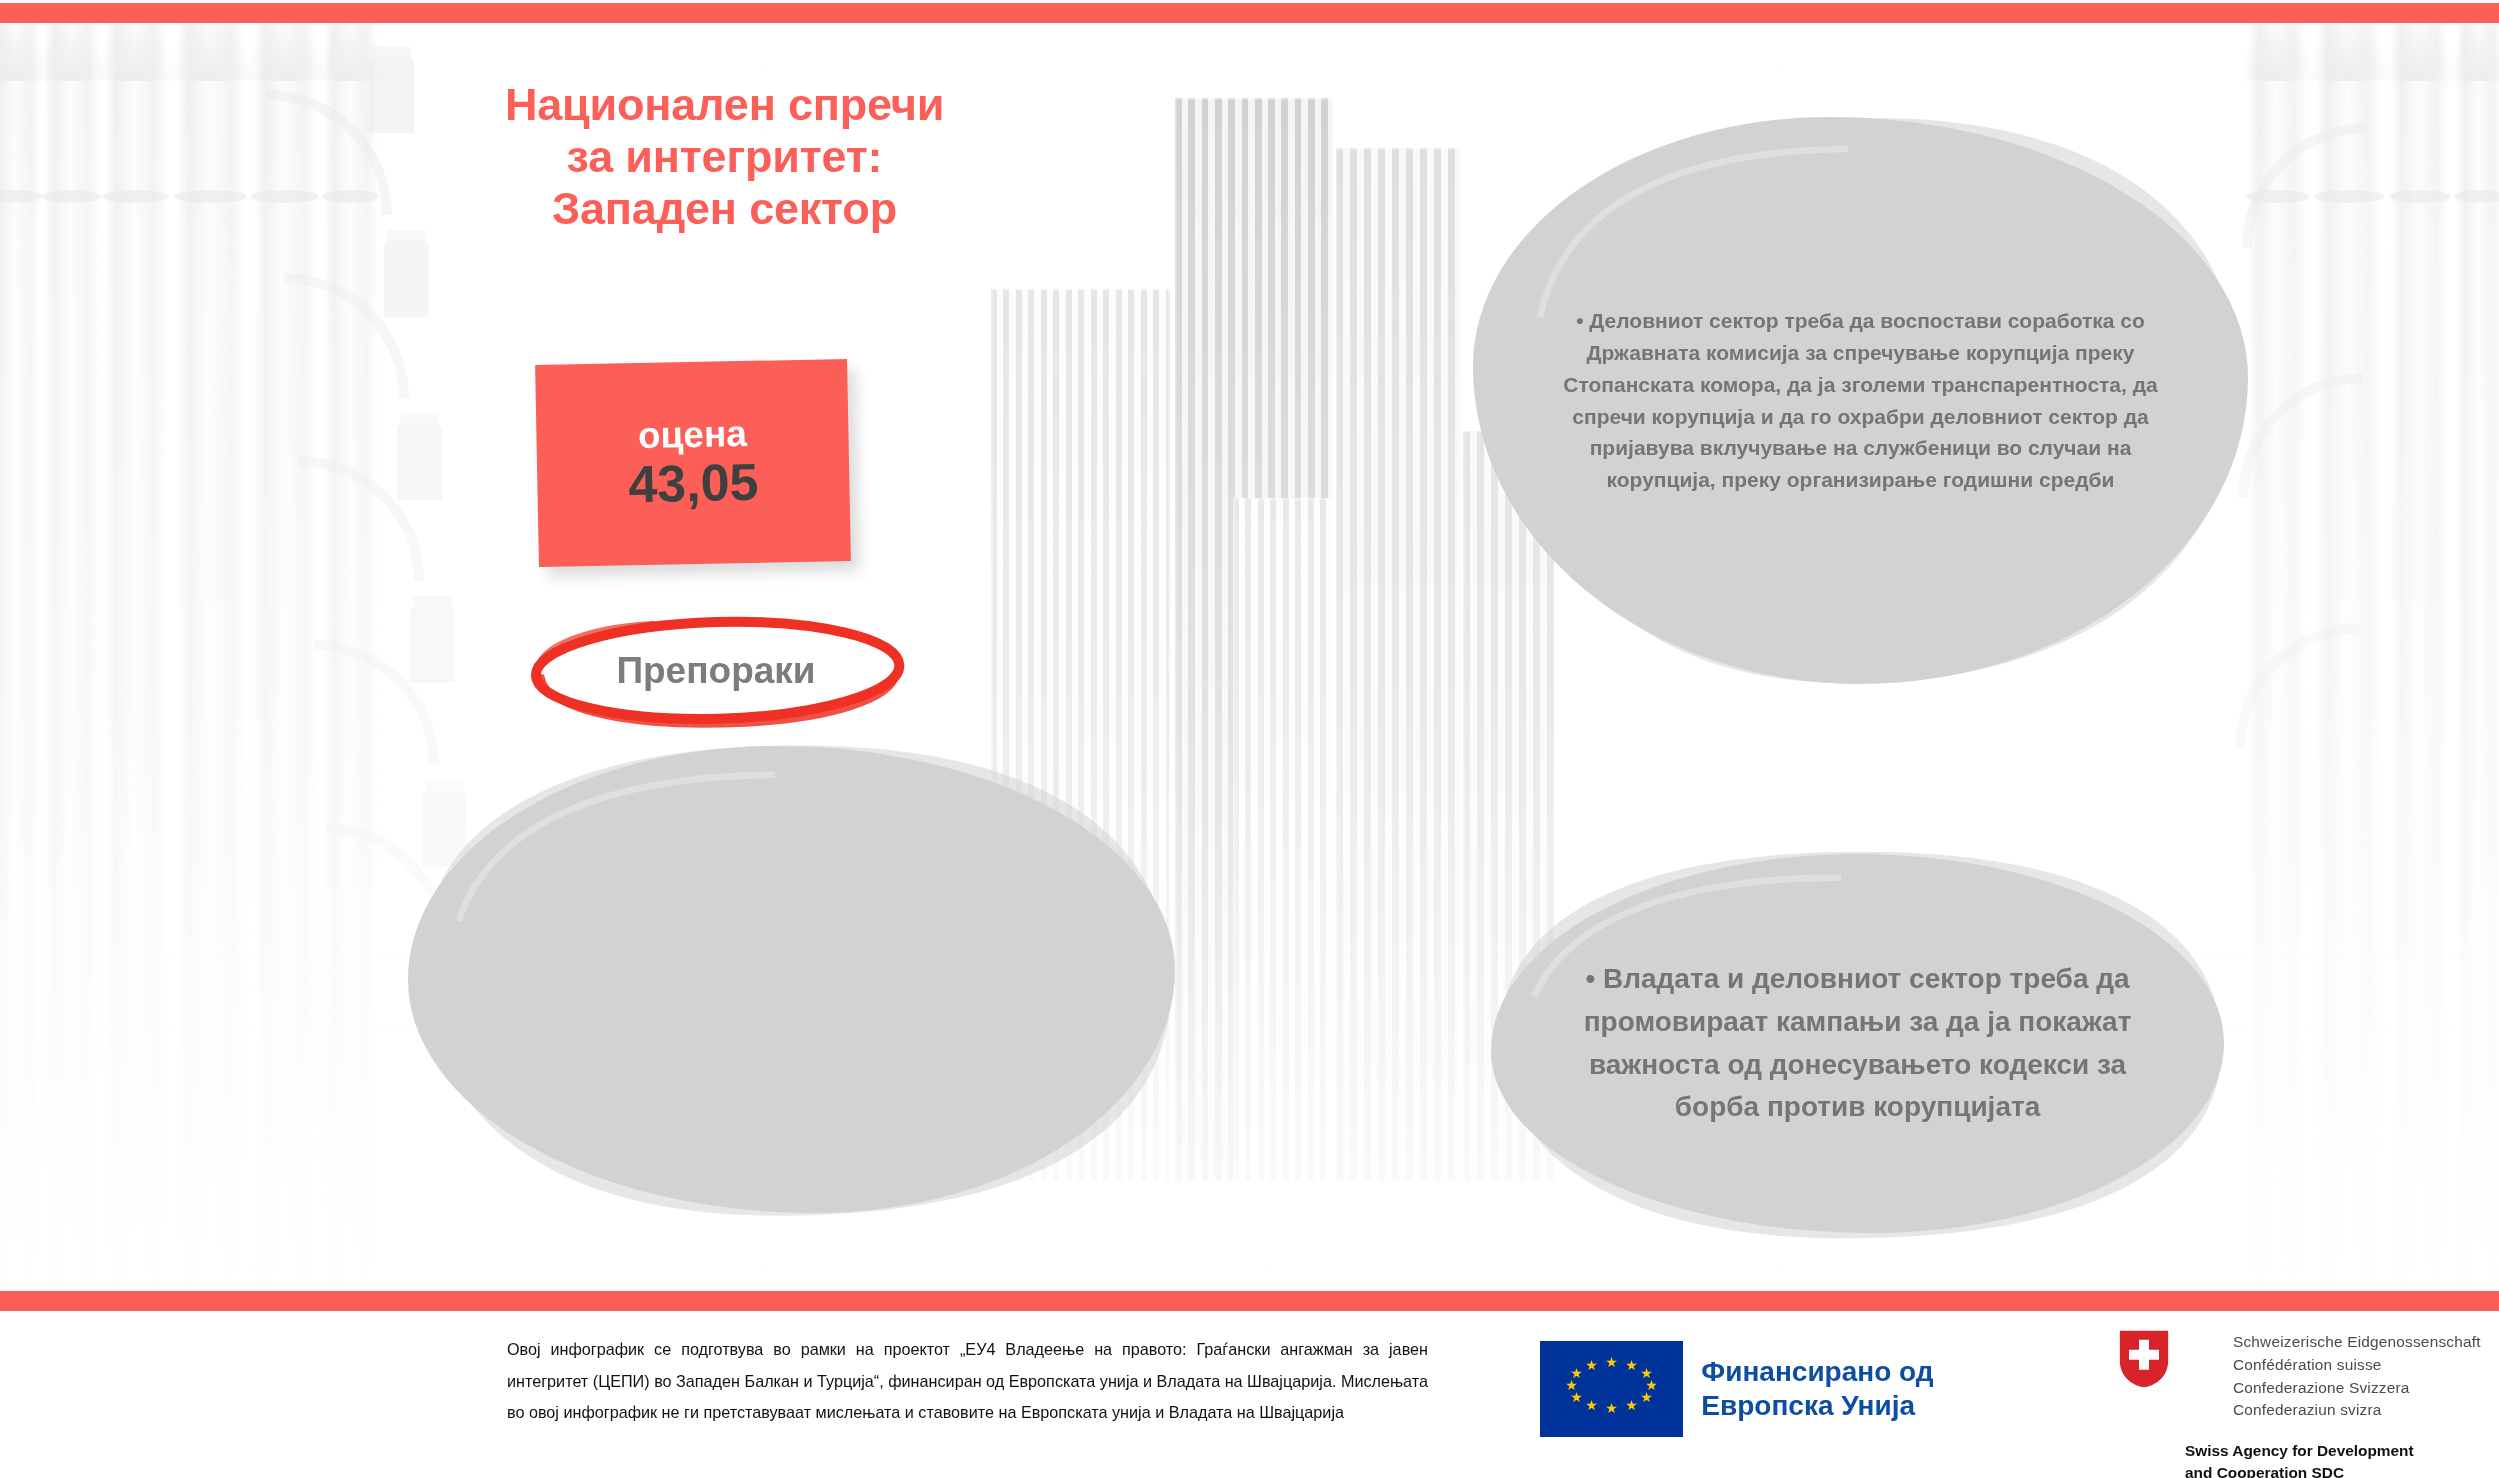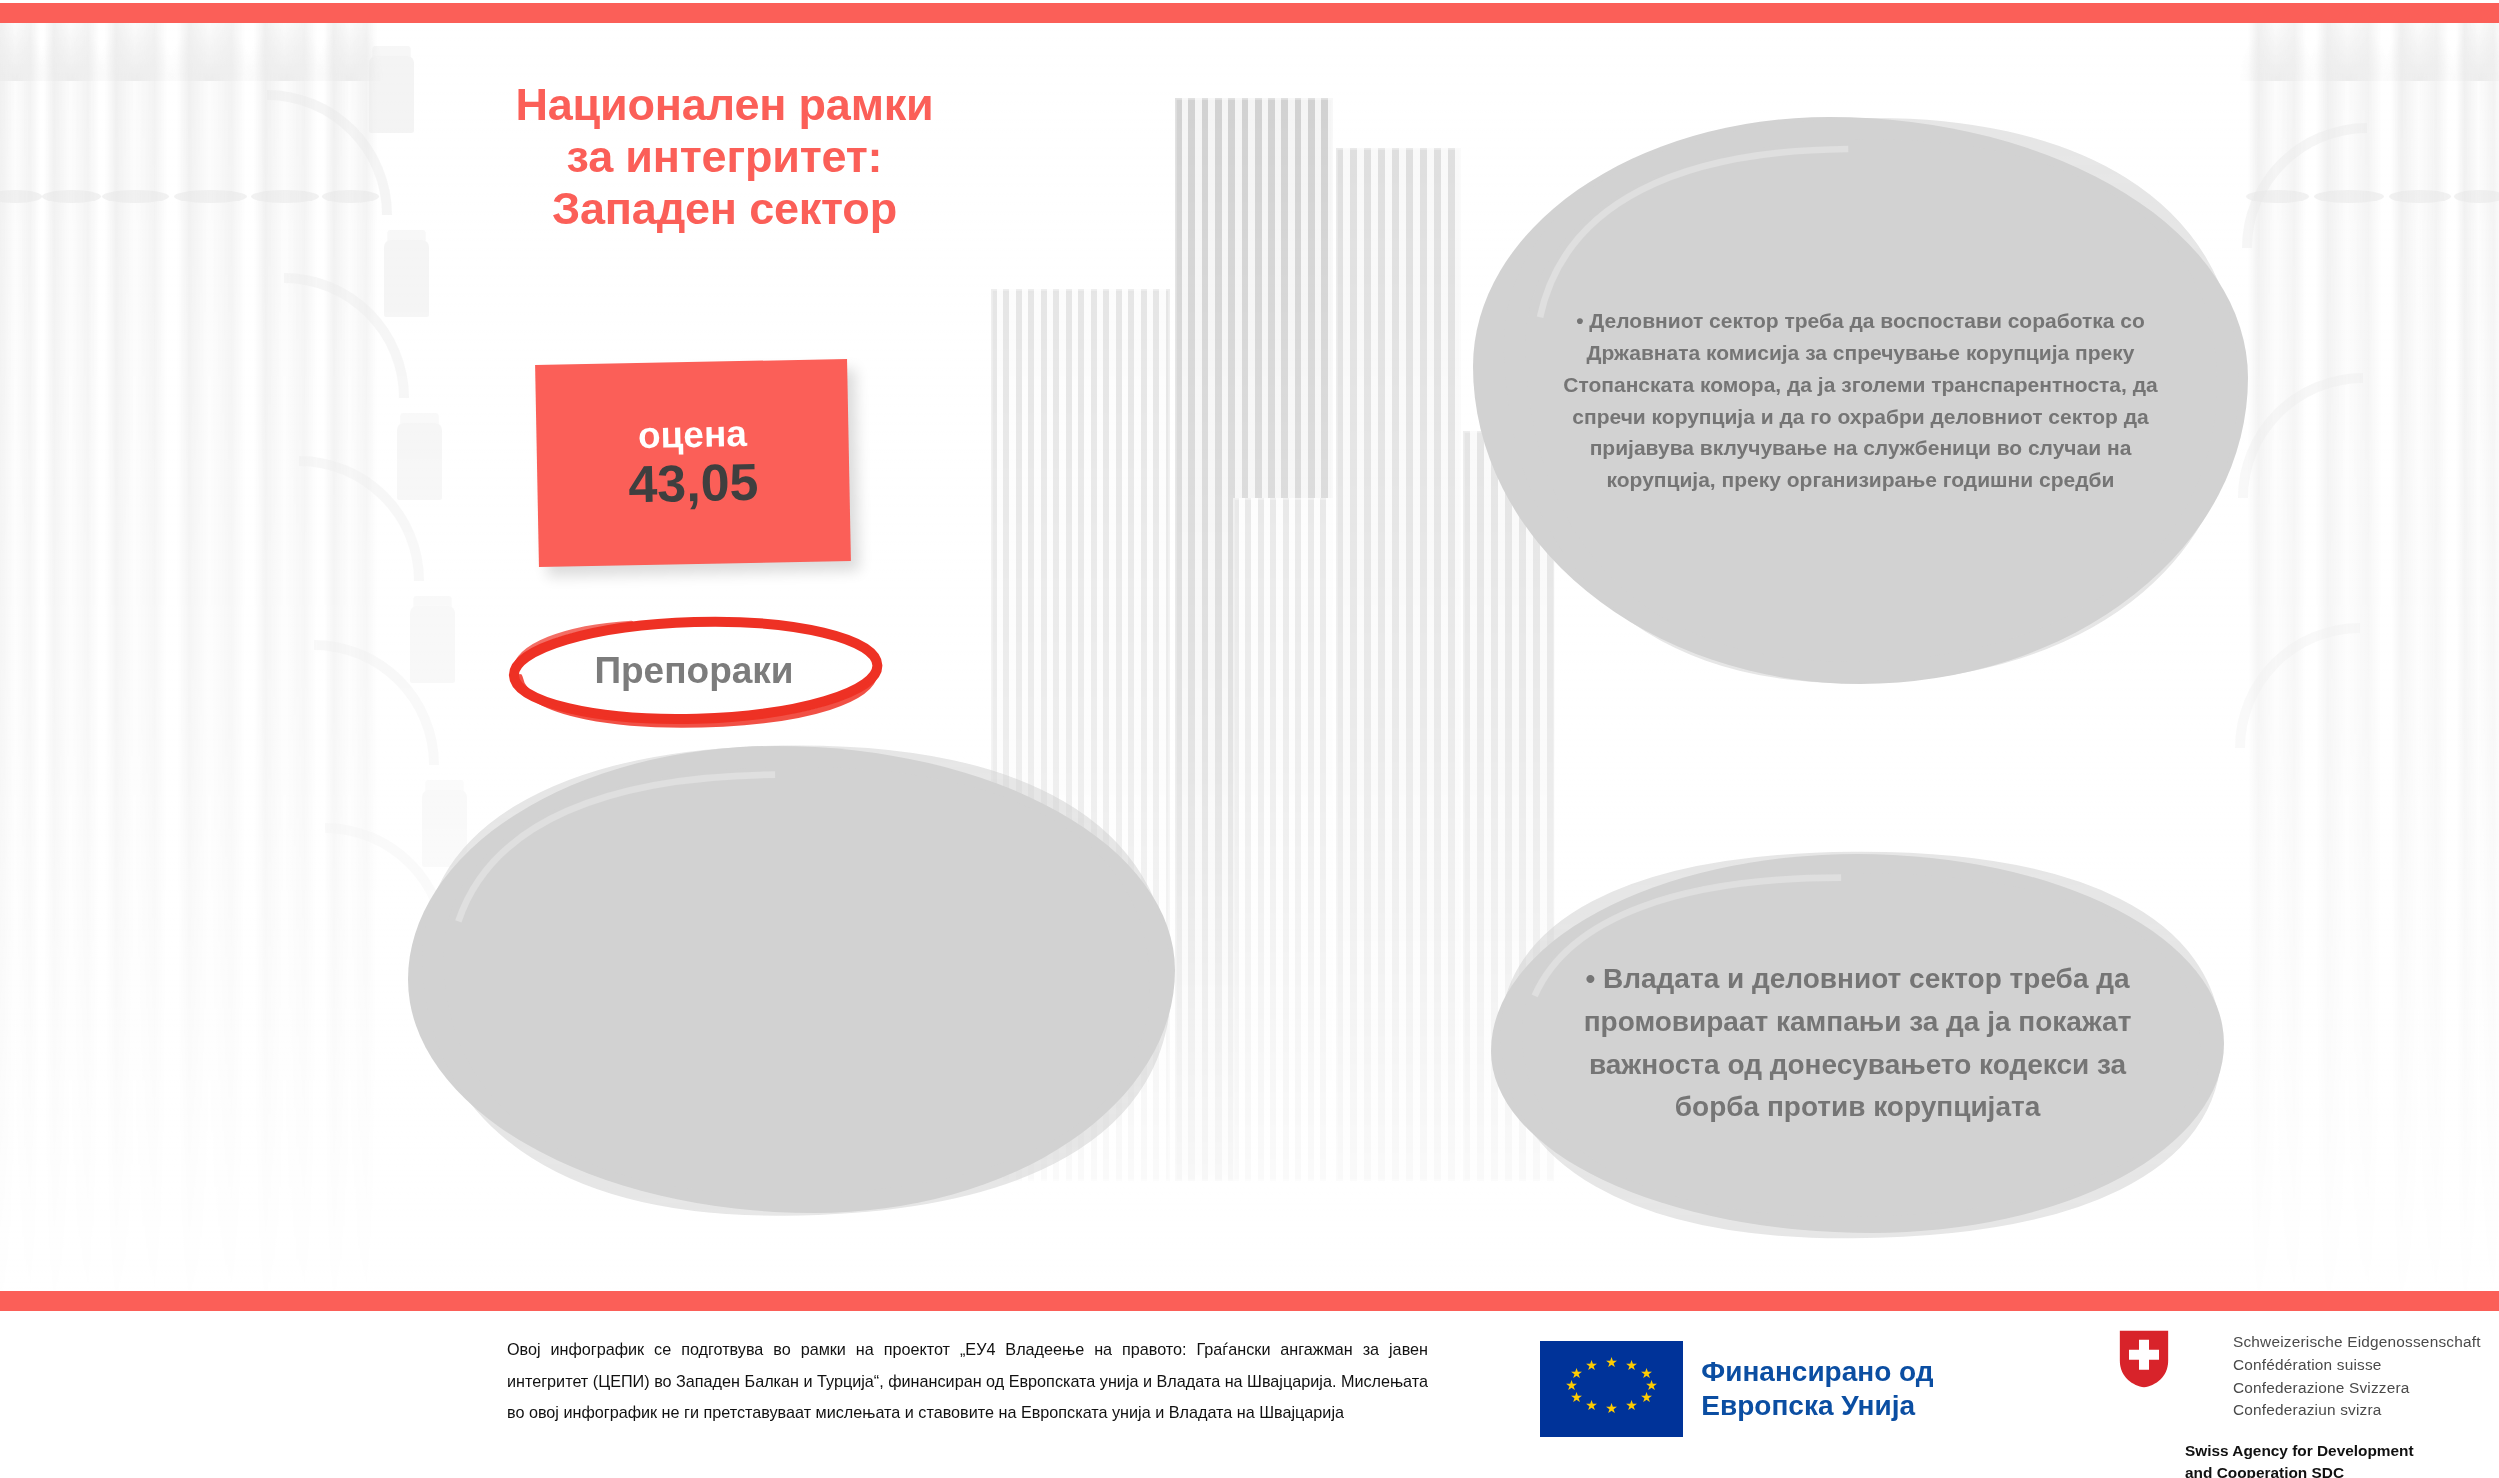--- a/index.html
+++ b/index.html
@@ -131,21 +131,21 @@
     color: #ffffff; font-size: 37px; font-weight: bold;
     line-height: 1;
   }
   .score-value {
     color: #3f3f3f; font-size: 52px; font-weight: bold;
     line-height: 1.05;
   }
 
   
   .rec-wrap {
-    position: absolute; left: 498px; top: 612px;
+    position: absolute; left: 520px; top: 612px;
     width: 392px; height: 121px;
   }
   .rec-wrap svg { position: absolute; inset: 0; }
   .rec-label {
     position: absolute; inset: 0;
     display: flex; align-items: center; justify-content: center;
     color: #7c7c7c; font-size: 37px; font-weight: bold;
     padding-bottom: 3.3px;
   }
 
@@ -310,21 +310,21 @@
 
   <div class="bg-fade"></div>
 </div>
 
 <div class="bar-top"></div>
 <div class="bar-bottom"></div>
 
 <div class="content">
 
   <div class="title">
-    <div>Национален рамки</div>
+    <div>Национален спречи</div>
     <div>за интегритет:</div>
     <div>Западен сектор</div>
   </div>
 
   <div class="score-card">
     <div class="score-label">оцена</div>
     <div class="score-value">43,05</div>
   </div>
 
   <div class="rec-wrap">

